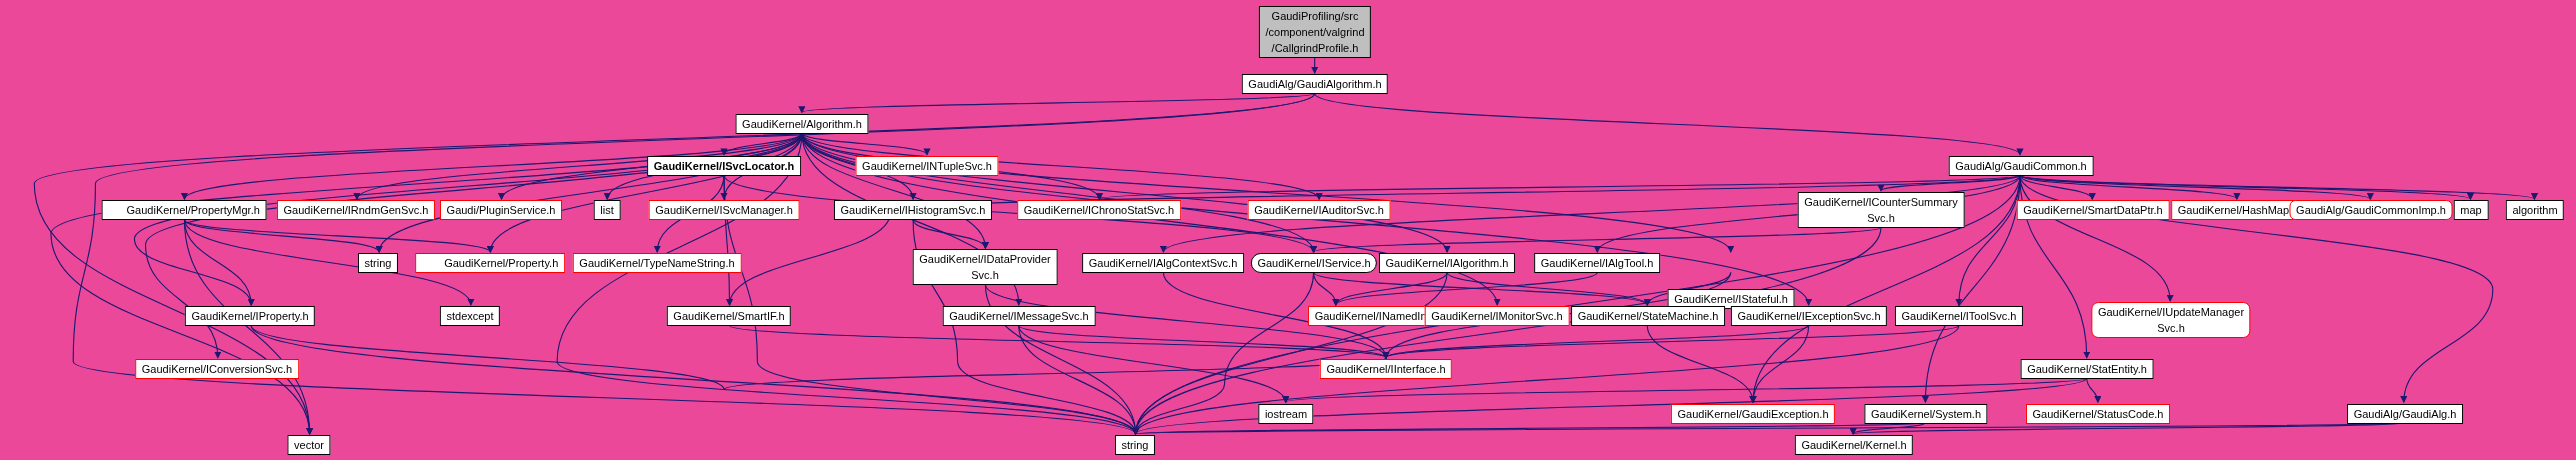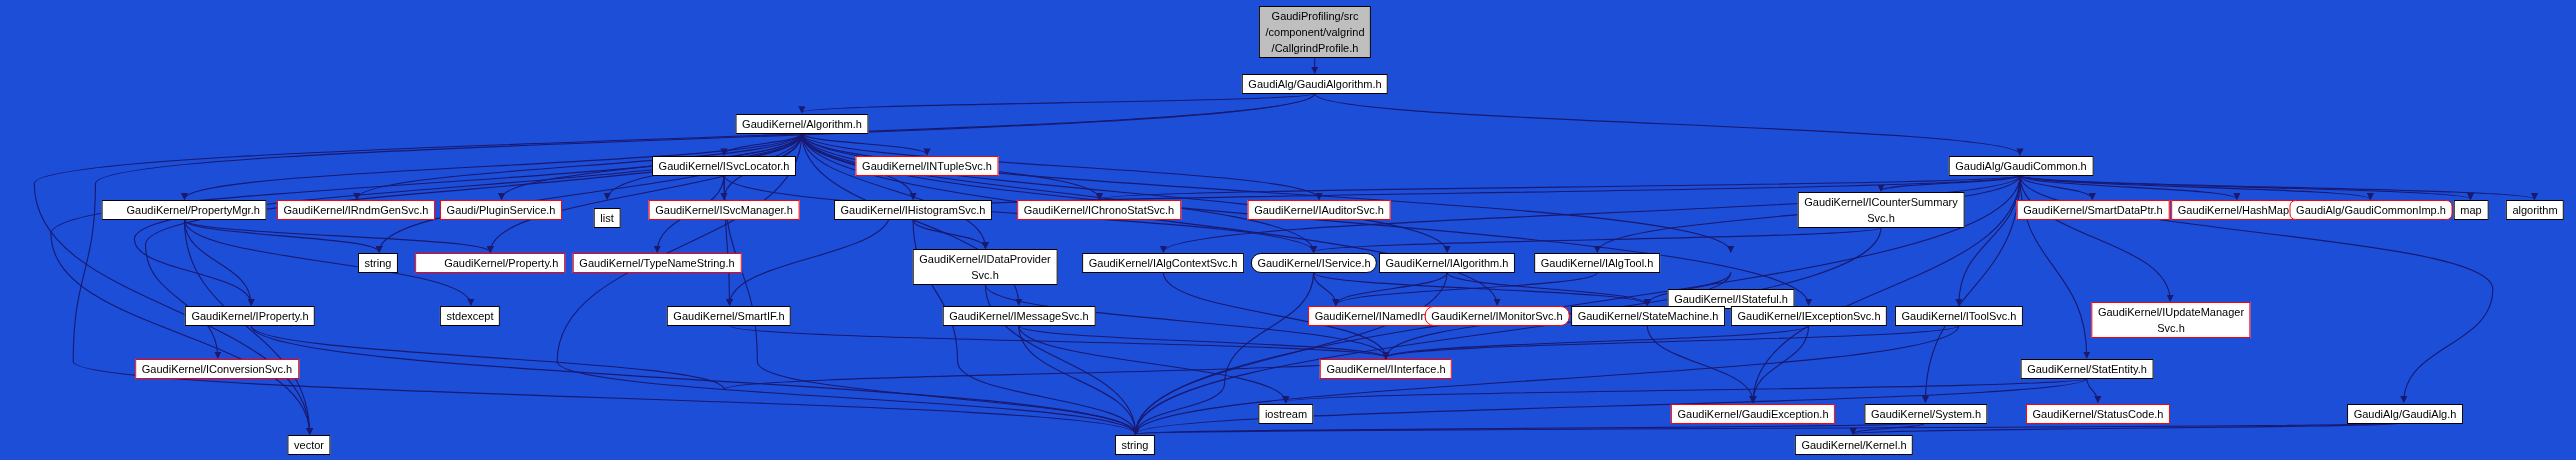--- a/index.html
+++ b/index.html
@@ -1,19 +1,19 @@
 <!DOCTYPE html>
 <html style="font-size:9px"><head>
 <meta charset="utf-8">
 <style>
   html,body{margin:0;padding:0;background:#ffffff;}
   #graph{
     position:relative;
     width:2576px;height:460px;
-    background:#1d4ed8;
+    background:#ec4899;
     overflow:hidden;
     font-family:"Liberation Sans", sans-serif;
   }
   #graph svg{position:absolute;left:0;top:0;z-index:0;}
   .node{
     position:absolute;
     transform:translateX(-50%);
     box-sizing:border-box;
     z-index:1;
     border:0.6px solid #000000;
@@ -128,26 +128,26 @@
       <path class="edge" d="M 3460,760 C 3460,770 2040,770 2040,780" marker-end="url(#arrowhead)"></path>
       <path class="edge" d="M 4320,760 C 4320,770 2040,770 2040,780" marker-end="url(#arrowhead)"></path>
       <path class="edge" d="M 4320,760 C 4320,770 3330,770 3330,780" marker-end="url(#arrowhead)"></path>
     </svg>
     <div class="node focus" style="left: 1315px; top: 5.6px;">GaudiProfiling/src
 /component/valgrind
 /CallgrindProfile.h</div>
     <div class="node" style="left: 1315px; top: 74px;">GaudiAlg/GaudiAlgorithm.h</div>
     <div class="node" style="left: 802px; top: 114px;">GaudiKernel/Algorithm.h</div>
     <div class="node" style="left: 2021px; top: 156px;">GaudiAlg/GaudiCommon.h</div>
-    <div class="node" style="left: 724px; top: 156px;">GaudiKernel/ISvcLocator.h</div>
+    <div class="node" style="left: 724px; top: 156px; font-weight: bold;">GaudiKernel/ISvcLocator.h</div>
     <div class="node red" style="left: 927px; top: 156px;">GaudiKernel/INTupleSvc.h</div>
     <div class="node" style="left: 184px; top: 200px; padding-left: 24px;">GaudiKernel/PropertyMgr.h</div>
     <div class="node red" style="left: 356px; top: 200px;">GaudiKernel/IRndmGenSvc.h</div>
     <div class="node red" style="left: 501px; top: 200px;">Gaudi/PluginService.h</div>
-    <div class="node" style="left: 607px; top: 208px;">list</div>
+    <div class="node" style="left: 607px; top: 200px;">list</div>
     <div class="node red" style="left: 724px; top: 200px;">GaudiKernel/ISvcManager.h</div>
     <div class="node" style="left: 913px; top: 200px;">GaudiKernel/IHistogramSvc.h</div>
     <div class="node red" style="left: 1099px; top: 200px;">GaudiKernel/IChronoStatSvc.h</div>
     <div class="node red" style="left: 1319px; top: 200px;">GaudiKernel/IAuditorSvc.h</div>
     <div class="node" style="left: 1881px; top: 192px;">GaudiKernel/ICounterSummary
 Svc.h</div>
     <div class="node red" style="left: 2093px; top: 200px;">GaudiKernel/SmartDataPtr.h</div>
     <div class="node red" style="left: 2238px; top: 200px;">GaudiKernel/HashMap.h</div>
     <div class="node red" style="left: 2371px; top: 200px; border-radius: 6px;">GaudiAlg/GaudiCommonImp.h</div>
     <div class="node" style="left: 2471px; top: 200px;">map</div>
@@ -160,25 +160,25 @@
     <div class="node" style="left: 1163px; top: 253px;">GaudiKernel/IAlgContextSvc.h</div>
     <div class="node" style="left: 1314px; top: 253px; border-radius: 10px;">GaudiKernel/IService.h</div>
     <div class="node" style="left: 1447px; top: 253px;">GaudiKernel/IAlgorithm.h</div>
     <div class="node" style="left: 1597px; top: 253px;">GaudiKernel/IAlgTool.h</div>
     <div class="node" style="left: 1731px; top: 253px; margin-top: 36px;">GaudiKernel/IStateful.h</div>
     <div class="node" style="left: 250px; top: 306px;">GaudiKernel/IProperty.h</div>
     <div class="node" style="left: 470px; top: 306px;">stdexcept</div>
     <div class="node" style="left: 729px; top: 306px;">GaudiKernel/SmartIF.h</div>
     <div class="node" style="left: 1019px; top: 306px;">GaudiKernel/IMessageSvc.h</div>
     <div class="node red" style="left: 1392px; top: 306px;">GaudiKernel/INamedInterface.h</div>
-    <div class="node red" style="left: 1497px; top: 306px; border-radius: 9px;">GaudiKernel/IMonitorSvc.h</div>
+    <div class="node red" style="left: 1497px; top: 306px;">GaudiKernel/IMonitorSvc.h</div>
     <div class="node" style="left: 1648px; top: 306px;">GaudiKernel/StateMachine.h</div>
     <div class="node" style="left: 1809px; top: 306px;">GaudiKernel/IExceptionSvc.h</div>
     <div class="node" style="left: 1959px; top: 306px;">GaudiKernel/IToolSvc.h</div>
-    <div class="node red" style="left: 2171px; top: 302px;">GaudiKernel/IUpdateManager
+    <div class="node red" style="left: 2171px; top: 302px; border-radius: 7px;">GaudiKernel/IUpdateManager
 Svc.h</div>
     <div class="node red" style="left: 217px; top: 359px;">GaudiKernel/IConversionSvc.h</div>
     <div class="node red" style="left: 1386px; top: 359px;">GaudiKernel/IInterface.h</div>
     <div class="node" style="left: 2087px; top: 359px;">GaudiKernel/StatEntity.h</div>
     <div class="node" style="left: 1286px; top: 404px;">iostream</div>
     <div class="node red" style="left: 1753px; top: 404px;">GaudiKernel/GaudiException.h</div>
     <div class="node" style="left: 1926px; top: 404px;">GaudiKernel/System.h</div>
     <div class="node red" style="left: 2098px; top: 404px;">GaudiKernel/StatusCode.h</div>
     <div class="node" style="left: 2405px; top: 404px;">GaudiAlg/GaudiAlg.h</div>
     <div class="node" style="left: 309px; top: 435px;">vector</div>

